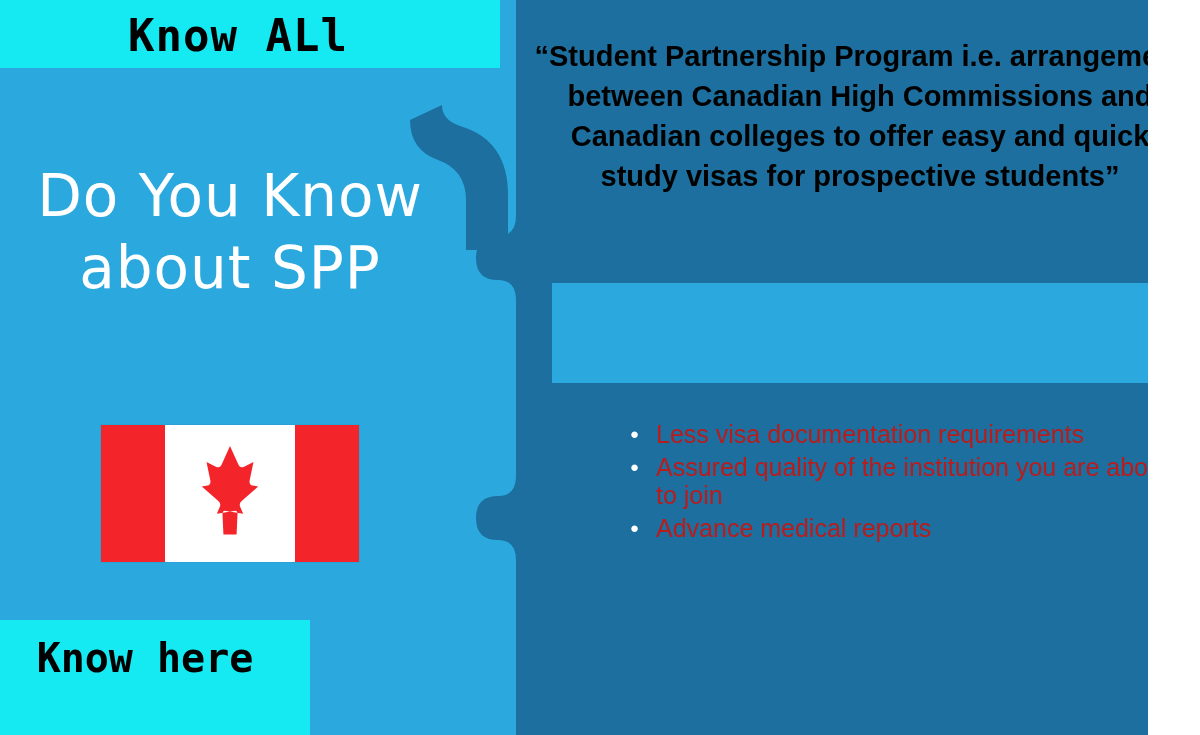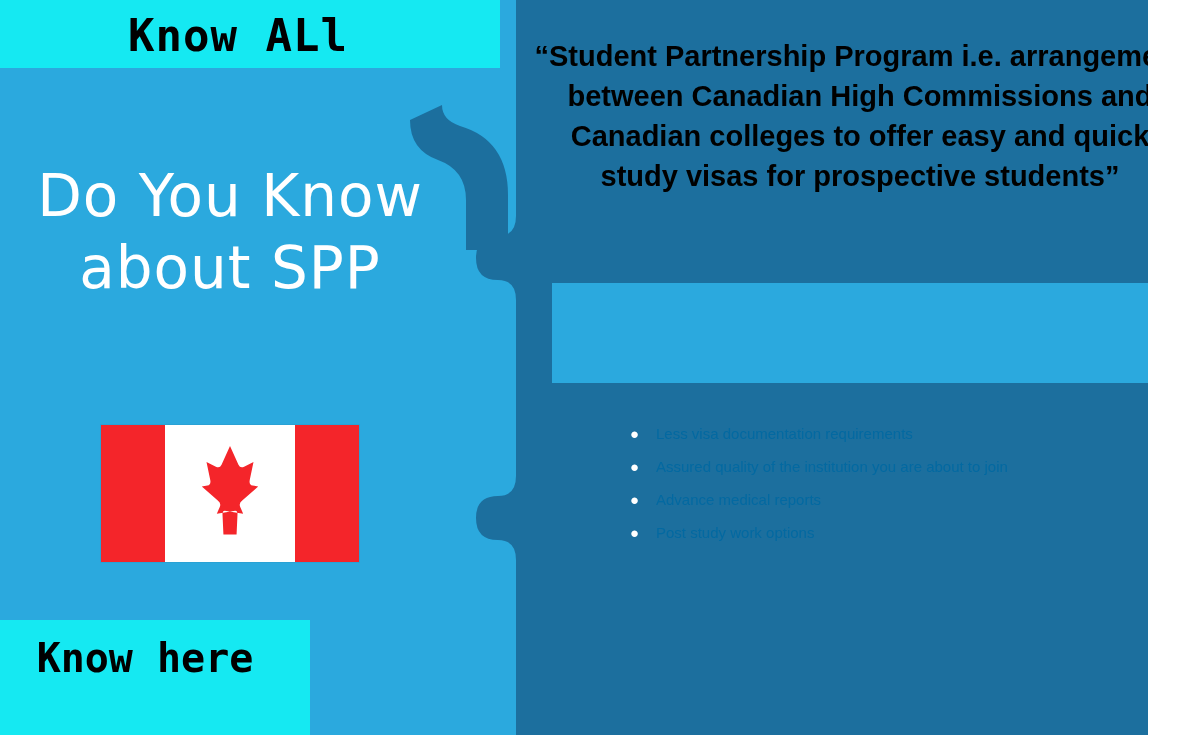--- a/index.html
+++ b/index.html
@@ -162,22 +162,22 @@
     position: absolute;
     left: 630px;
     top: 420px;
     width: 545px;
     margin: 0;
     padding: 0;
     list-style: none;
   }
   .bullets li {
     position: relative;
-    color: #0369a1;
-    font-size: 15px;
+    color: #b91c1c;
+    font-size: 25px;
     line-height: 28px;
     padding-left: 26px;
     margin-bottom: 5px;
     font-family: "Liberation Sans", sans-serif;
   }
   .bullets li::before {
     content: "\25CF";
     position: absolute;
     left: 0;
     top: 0;
@@ -218,16 +218,15 @@
   </svg>
 
   <div class="quote">“Student Partnership Program i.e. arrangement between Canadian High Commissions and Canadian colleges to offer easy and quick study visas for prospective students”</div>
 
   <div class="adv-banner"></div>
 
   <ul class="bullets">
     <li>Less visa documentation requirements</li>
     <li>Assured quality of the institution you are about to join</li>
     <li>Advance medical reports</li>
-    <li>Post study work options</li>
   </ul>
 
 </div>
 
 </body></html>

